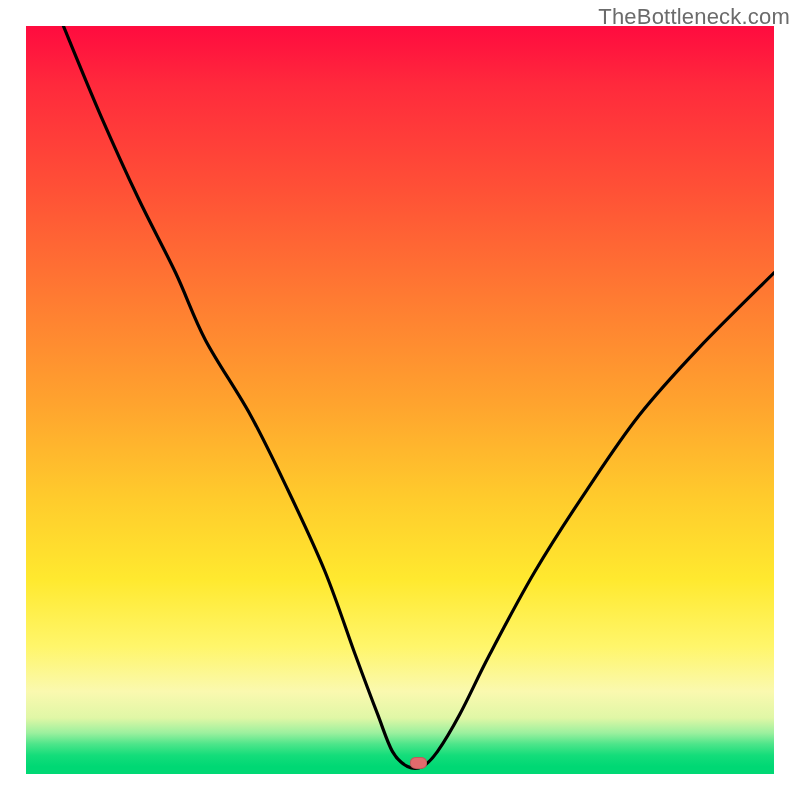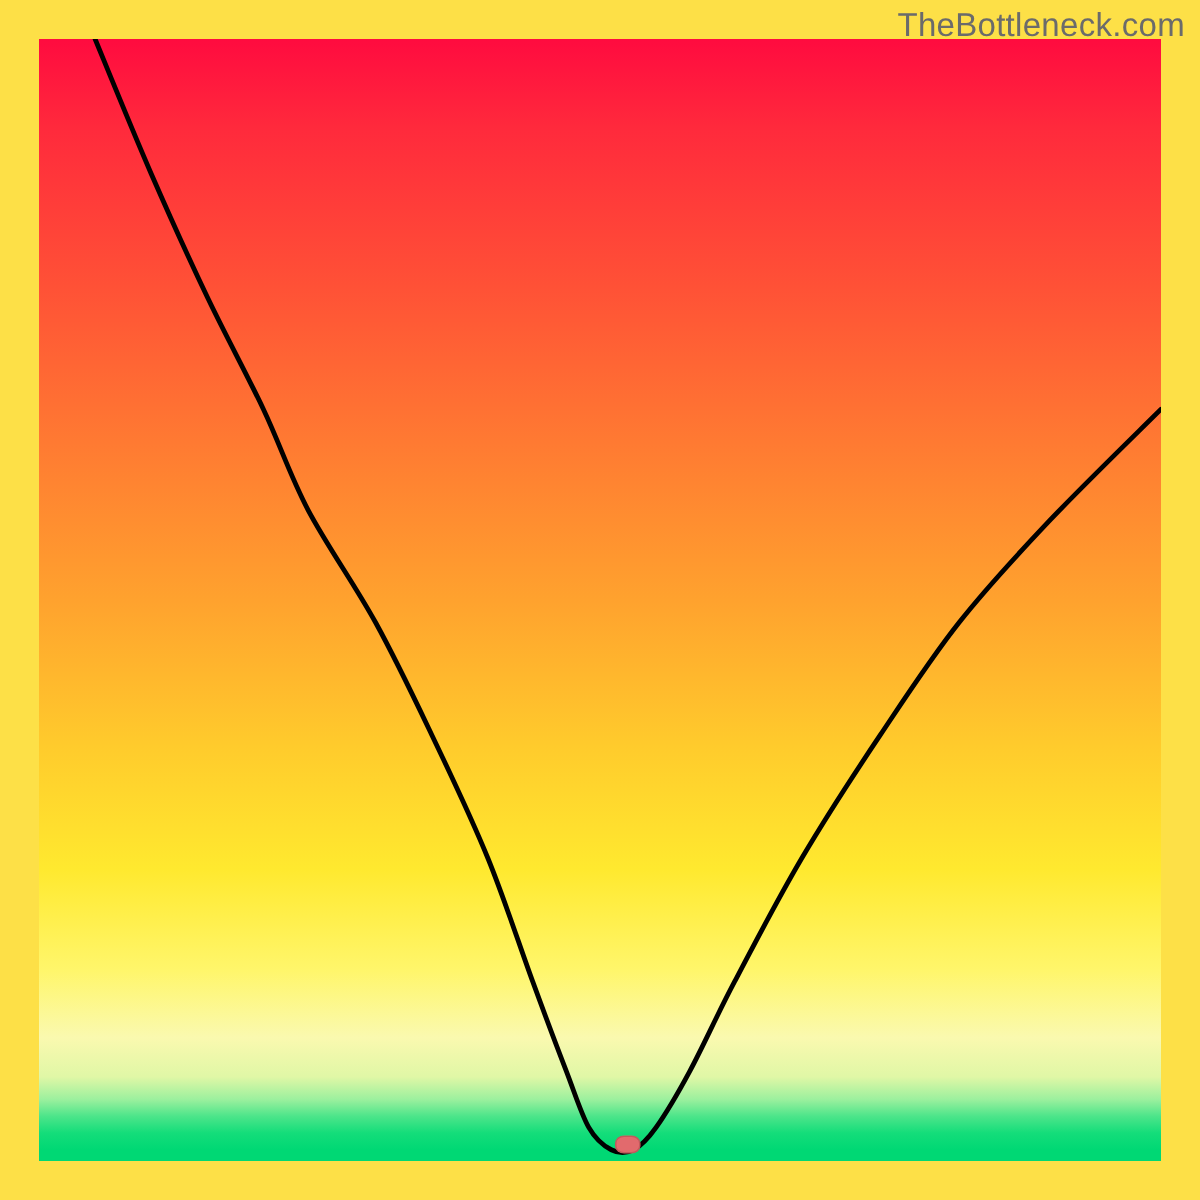--- a/index.html
+++ b/index.html
@@ -8,21 +8,21 @@
     width: 800px;
     height: 800px;
     background: #000;
     overflow: hidden;
     font-family: Arial, Helvetica, sans-serif;
   }
   .frame {
     position: relative;
     width: 800px;
     height: 800px;
-    background: #fde047;
+    background: #ffffff;
   }
   .plot-area {
     position: absolute;
     left: 26px;
     top: 26px;
     width: 748px;
     height: 748px;
     
     background: linear-gradient(
       to bottom,

